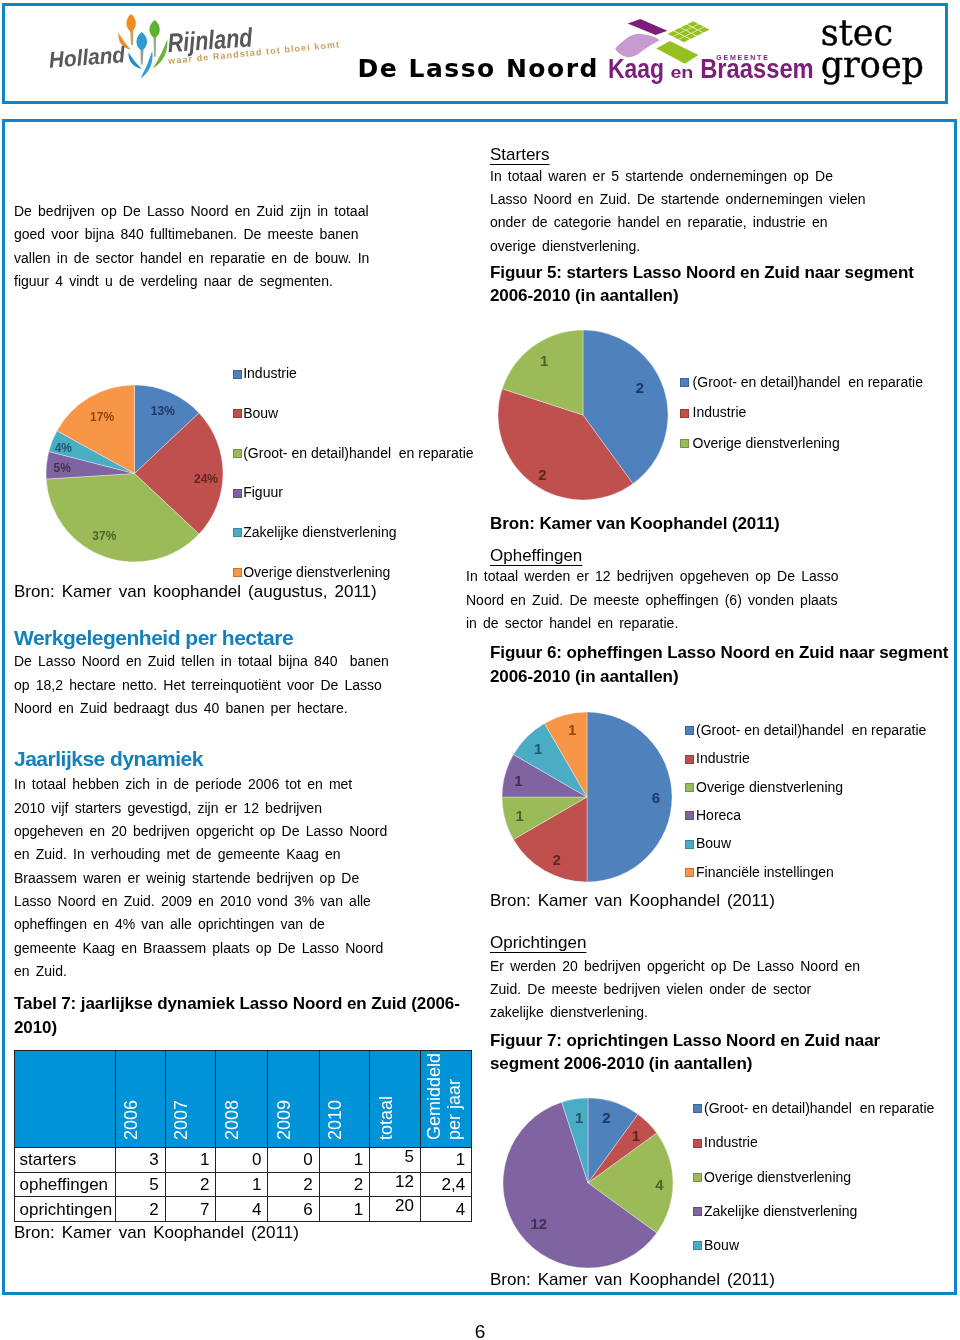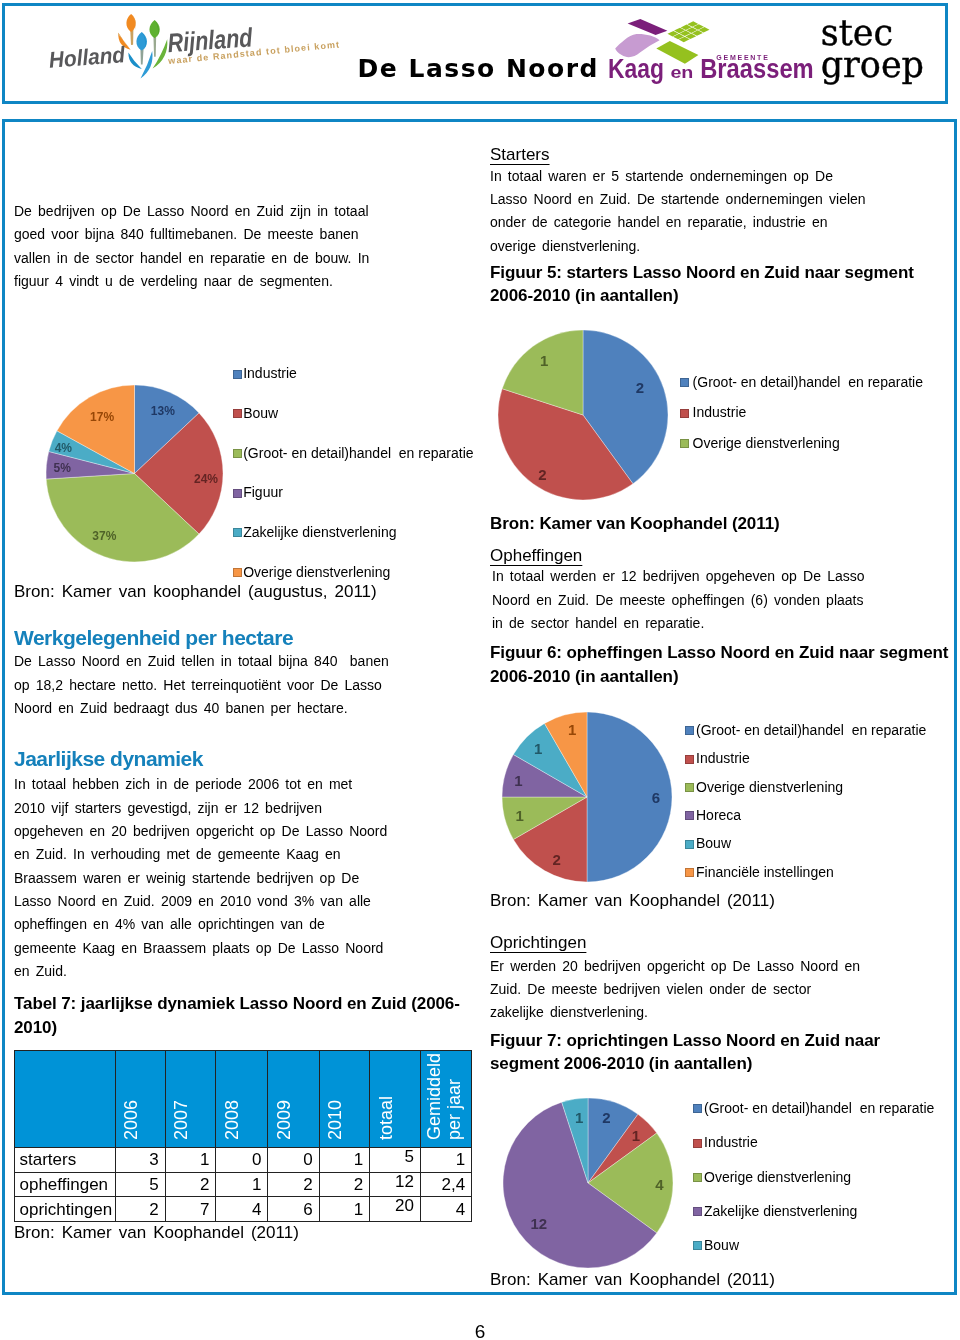--- a/index.html
+++ b/index.html
@@ -243,21 +243,21 @@
       <div class="sw" style="left:679.5px;top:378.2px;background:#4F81BD;border:1px solid rgb(62,101,147);box-sizing:border-box"></div>
       <div class="li" style="left:692.6px;top:373.90000000000003px;line-height:16px">(Groot- en detail)handel  en reparatie</div>
       <div class="sw" style="left:679.5px;top:408.59999999999997px;background:#C0504D;border:1px solid rgb(150,62,60);box-sizing:border-box"></div>
       <div class="li" style="left:692.6px;top:404.3px;line-height:16px">Industrie</div>
       <div class="sw" style="left:679.5px;top:439px;background:#9BBB59;border:1px solid rgb(121,146,69);box-sizing:border-box"></div>
       <div class="li" style="left:692.6px;top:434.70000000000005px;line-height:16px">Overige dienstverlening</div>
     </div>
   <div class="tb srcb" style="left:490px;top:512.36px">Bron: Kamer van Koophandel (2011)</div>
 
   <div class="tb uhd" style="left:490px;top:543.66px">Opheffingen</div>
-  <div class="tb body" style="left:492px;top:565.26px">In totaal werden er 12 bedrijven opgeheven op De Lasso
+  <div class="tb body" style="left:466px;top:565.26px">In totaal werden er 12 bedrijven opgeheven op De Lasso
 Noord en Zuid. De meeste opheffingen (6) vonden plaats
 in de sector handel en reparatie.</div>
   <div class="tb cap" style="left:490px;top:641.46px">Figuur 6: opheffingen Lasso Noord en Zuid naar segment
 2006-2010 (in aantallen)</div>
   <svg id="chart-fig6" class="chart" width="182" height="182" viewBox="496 706 182 182" style="position: absolute; left: 496px; top: 706px;">
       <path fill="#4F81BD" stroke="#ffffff" stroke-width="0.35" d="M587 797 L587.00 712.00 A85 85 0 0 1 587.00 882.00 Z"></path>
       <text x="656.02" y="803.12" text-anchor="middle" font-family="Liberation Sans, sans-serif" font-size="15" font-weight="bold" fill="#1F3864">6</text>
       <path fill="#C0504D" stroke="#ffffff" stroke-width="0.35" d="M587 797 L587.00 882.00 A85 85 0 0 1 513.39 839.50 Z"></path>
       <text x="556.74" y="864.72" text-anchor="middle" font-family="Liberation Sans, sans-serif" font-size="15" font-weight="bold" fill="#632423">2</text>
       <path fill="#9BBB59" stroke="#ffffff" stroke-width="0.35" d="M587 797 L513.39 839.50 A85 85 0 0 1 502.00 797.00 Z"></path>

